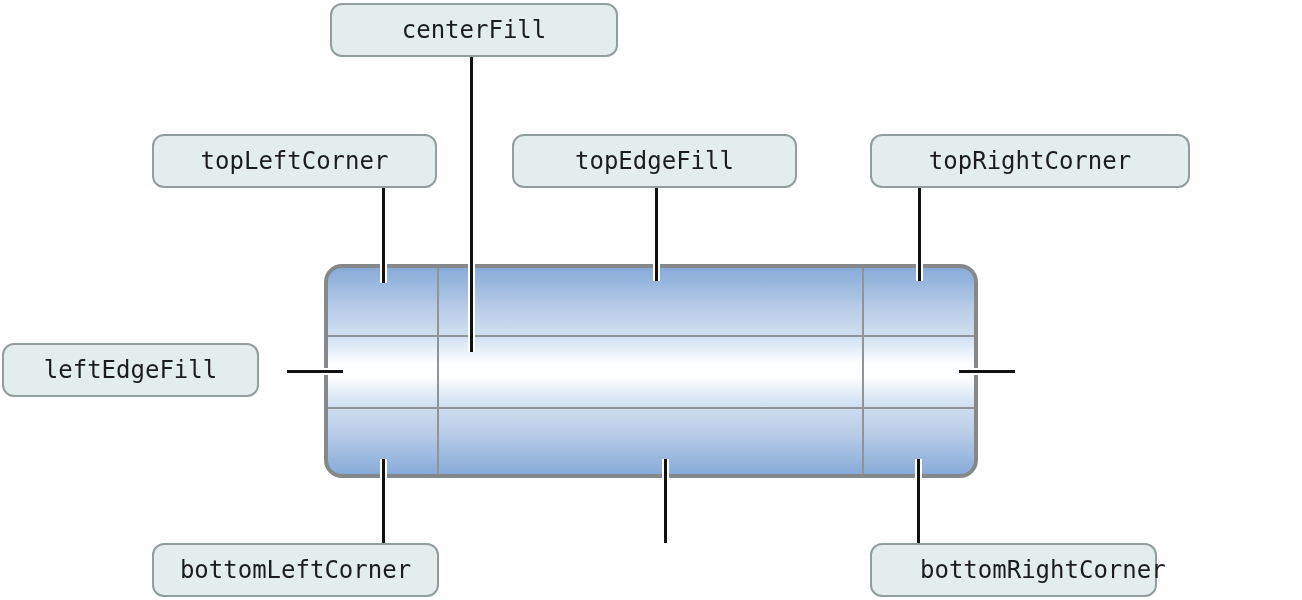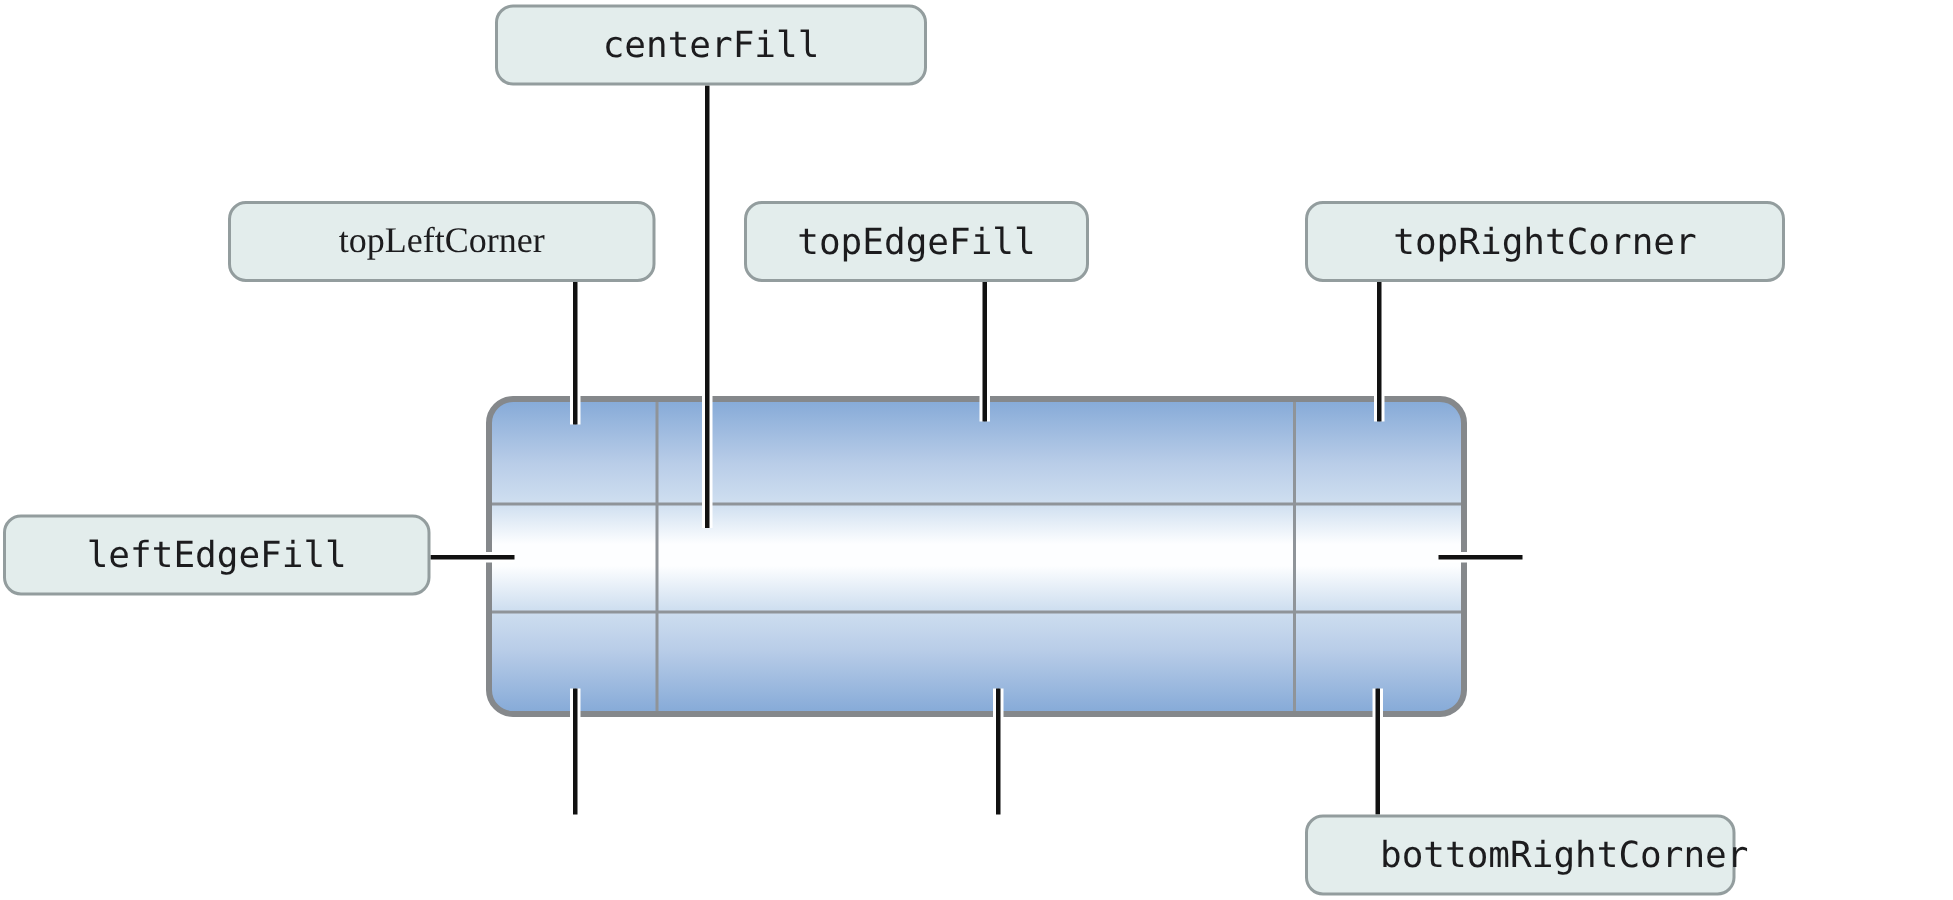--- a/index.html
+++ b/index.html
@@ -72,19 +72,20 @@
   <div class="lead lead-v" style="left:382px; top:188px; height:95px;"></div>
   <div class="lead lead-v" style="left:655px; top:188px; height:93px;"></div>
   <div class="lead lead-v" style="left:918px; top:188px; height:93px;"></div>
   <div class="lead lead-h" style="left:287px; top:370px; width:56px;"></div>
   <div class="lead lead-h" style="left:959px; top:370px; width:56px;"></div>
   <div class="lead lead-v" style="left:382px; top:459px; height:84px;"></div>
   <div class="lead lead-v" style="left:664px; top:459px; height:84px;"></div>
   <div class="lead lead-v" style="left:917px; top:459px; height:84px;"></div>
 
   <div class="callout" style="left:330px;  top:3px;   width:288px;">centerFill</div>
-  <div class="callout" style="left:152px;  top:134px; width:285px;font-family:Liberation Serif, serif;">topLeftCorner</div>
-  <div class="callout" style="left:496px;  top:134px; width:230px;">topEdgeFill</div>
+  <div class="callout" style="left:152px;  top:134px; width:285px;">topLeftCorner</div>
+  <div class="callout" style="left:512px;  top:134px; width:285px;">topEdgeFill</div>
   <div class="callout" style="left:870px;  top:134px; width:320px;">topRightCorner</div>
-  <div class="callout" style="left:2px;    top:343px; width:285px;">leftEdgeFill</div>
+  <div class="callout" style="left:2px;    top:343px; width:257px;">leftEdgeFill</div>
+  <div class="callout" style="left:152px;  top:543px; width:287px;">bottomLeftCorner</div>
   <div class="callout" style="left:870px;  top:543px; width:287px;padding-left:48px;">bottomRightCorner</div>
 
 </div>
 
 </body></html>

